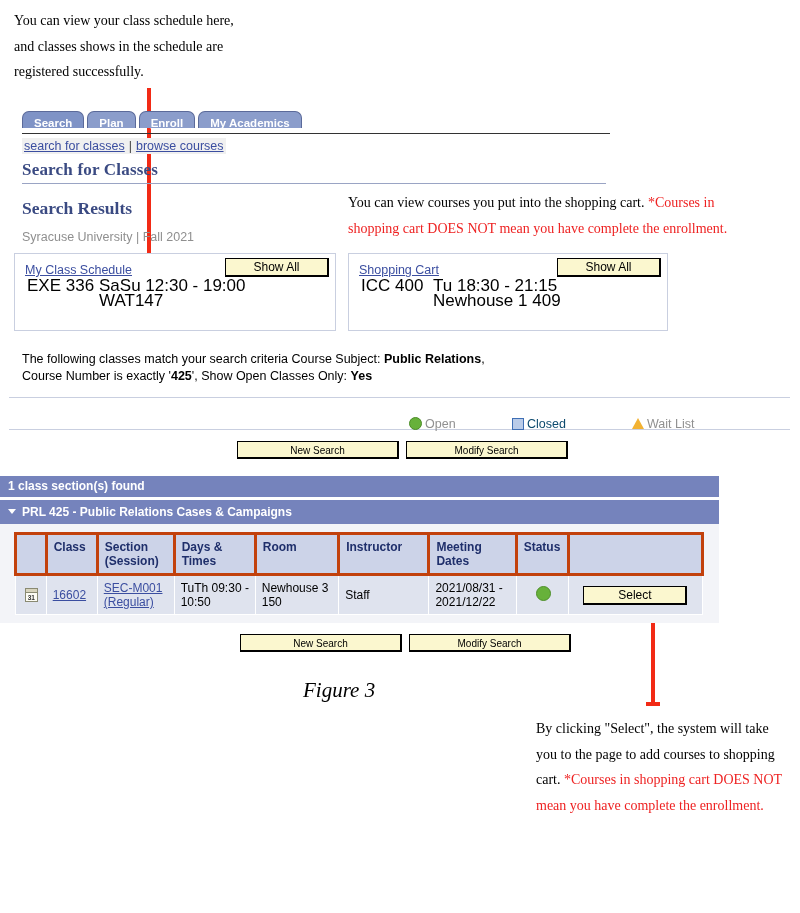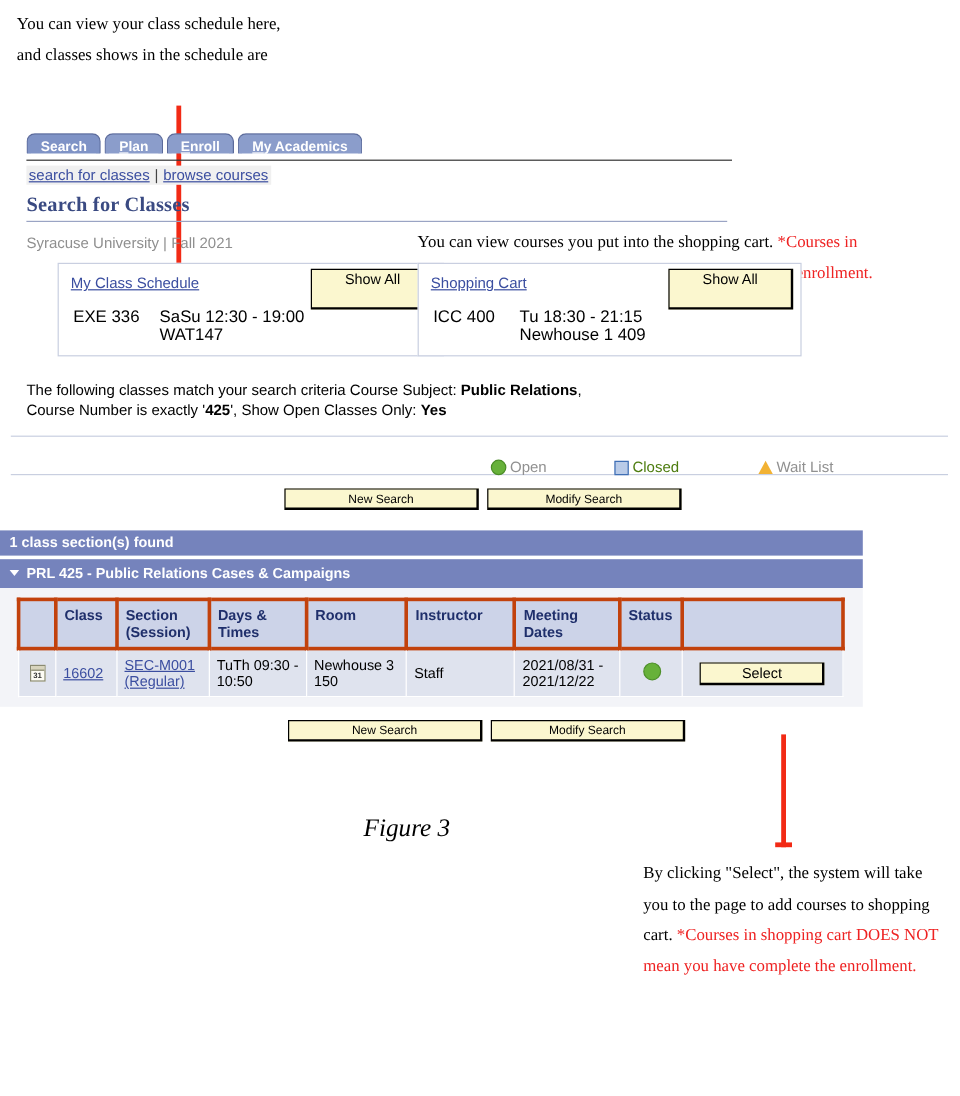--- a/index.html
+++ b/index.html
@@ -118,21 +118,21 @@
   }
 
   
   .panels { position: relative; margin-top: 9px; height: 80px; }
   .panel {
     position: absolute;
     border: 1px solid #c9cfe0;
     background: #ffffff;
     box-sizing: border-box;
   }
-  #panel-schedule { left: 14px; top: 0; width: 322px; height: 78px; margin-left: 34px; }
+  #panel-schedule { left: 14px; top: 0; width: 322px; height: 78px; }
   #panel-cart { left: 348px; top: 0; width: 320px; height: 78px; }
   .panel-link {
     position: absolute;
     left: 10px;
     top: 9px;
     font-size: 12.5px;
     color: #3b4ea0;
     text-decoration: underline;
   }
   .ps-btn {
@@ -144,30 +144,30 @@
     font-size: 12px;
     color: #000000;
     text-align: center;
     box-sizing: border-box;
     padding: 2px 0 3px 0;
   }
   .panel .ps-btn {
     position: absolute;
     top: 4px;
     width: 104px;
-    height: 34px;
+    height: 19px;
     line-height: 13px;
   }
   #panel-schedule .ps-btn { left: 210px; }
   #panel-cart .ps-btn { left: 208px; }
   .panel-row {
     position: absolute;
     left: 12px;
-    top: 36px;
-    font-size: 14px;
+    top: 24px;
+    font-size: 17px;
     color: #000000;
     line-height: 15px;
   }
   .panel-row .code {
     display: inline-block;
     width: 72px;
     vertical-align: top;
   }
   .panel-row .det { display: inline-block; vertical-align: top; }
 
@@ -204,21 +204,21 @@
     background: #67b13a; border: 1px solid #4a8c26;
   }
   .sym-closed {
     width: 10px; height: 10px; background: #b9cbe8; border: 1px solid #3f6fb5;
   }
   .sym-wait {
     width: 0; height: 0; border-left: 6px solid transparent;
     border-right: 6px solid transparent; border-bottom: 11px solid #f2b233;
   }
   #legend-open { left: 400px; color: #909090; }
-  #legend-closed { left: 503px; color: #4d7c0f; }
+  #legend-closed { left: 503px; color: #0c4a6e; }
   #legend-wait { left: 623px; color: #909090; }
 
   
   .btnrow { position: relative; height: 26px; margin-top: 11px; }
   .btnrow .ps-btn {
     position: absolute;
     width: 162px;
     height: 18px;
     line-height: 13px;
     font-size: 10px;
@@ -343,20 +343,21 @@
     font-size: 21px;
     color: #000000;
   }
 </style>
 </head>
 <body>
 
 <div class="annot" id="annot-top-left" style="left:14px; top:8px; width:340px;">
   <div>You can view your class schedule here,</div>
   <div>and classes shows in the schedule are</div>
+  <div>registered successfully.</div>
 </div>
 
 <div class="annot" id="annot-top-right" style="left:348px; top:190px; width:404px;">
   <span>You can view courses you put into the shopping cart. </span><span class="red">*Courses in shopping cart DOES NOT mean you have complete the enrollment.</span>
 </div>
 
 <div class="annot" id="annot-bottom-right" style="left:536px; top:716px; width:252px;">
   <span>By  clicking "Select", the system will take you to the page to add courses to shopping cart. </span><span class="red">*Courses in shopping cart DOES NOT mean you have complete the enrollment.</span>
 </div>
 
@@ -375,20 +376,21 @@
   <div class="tabrule"></div>
 
   
   <div class="crumbbar">
     <a href="#">search for classes</a><span class="crumb-sep">|</span><a href="#">browse courses</a>
   </div>
 
   <div class="pagehead">Search for Classes</div>
   <div class="headrule"></div>
 
+  <div class="results-title">Search Results</div>
   <div class="term-line">Syracuse University | Fall 2021</div>
 
   
   <div class="panels">
 
     <div class="panel" id="panel-schedule">
       <a href="#" class="panel-link">My Class Schedule</a>
       <div class="ps-btn">Show All</div>
       <div class="panel-row">
         <span class="code">EXE 336</span><span class="det"><span>SaSu 12:30 - 19:00</span><br><span>WAT147</span></span>

